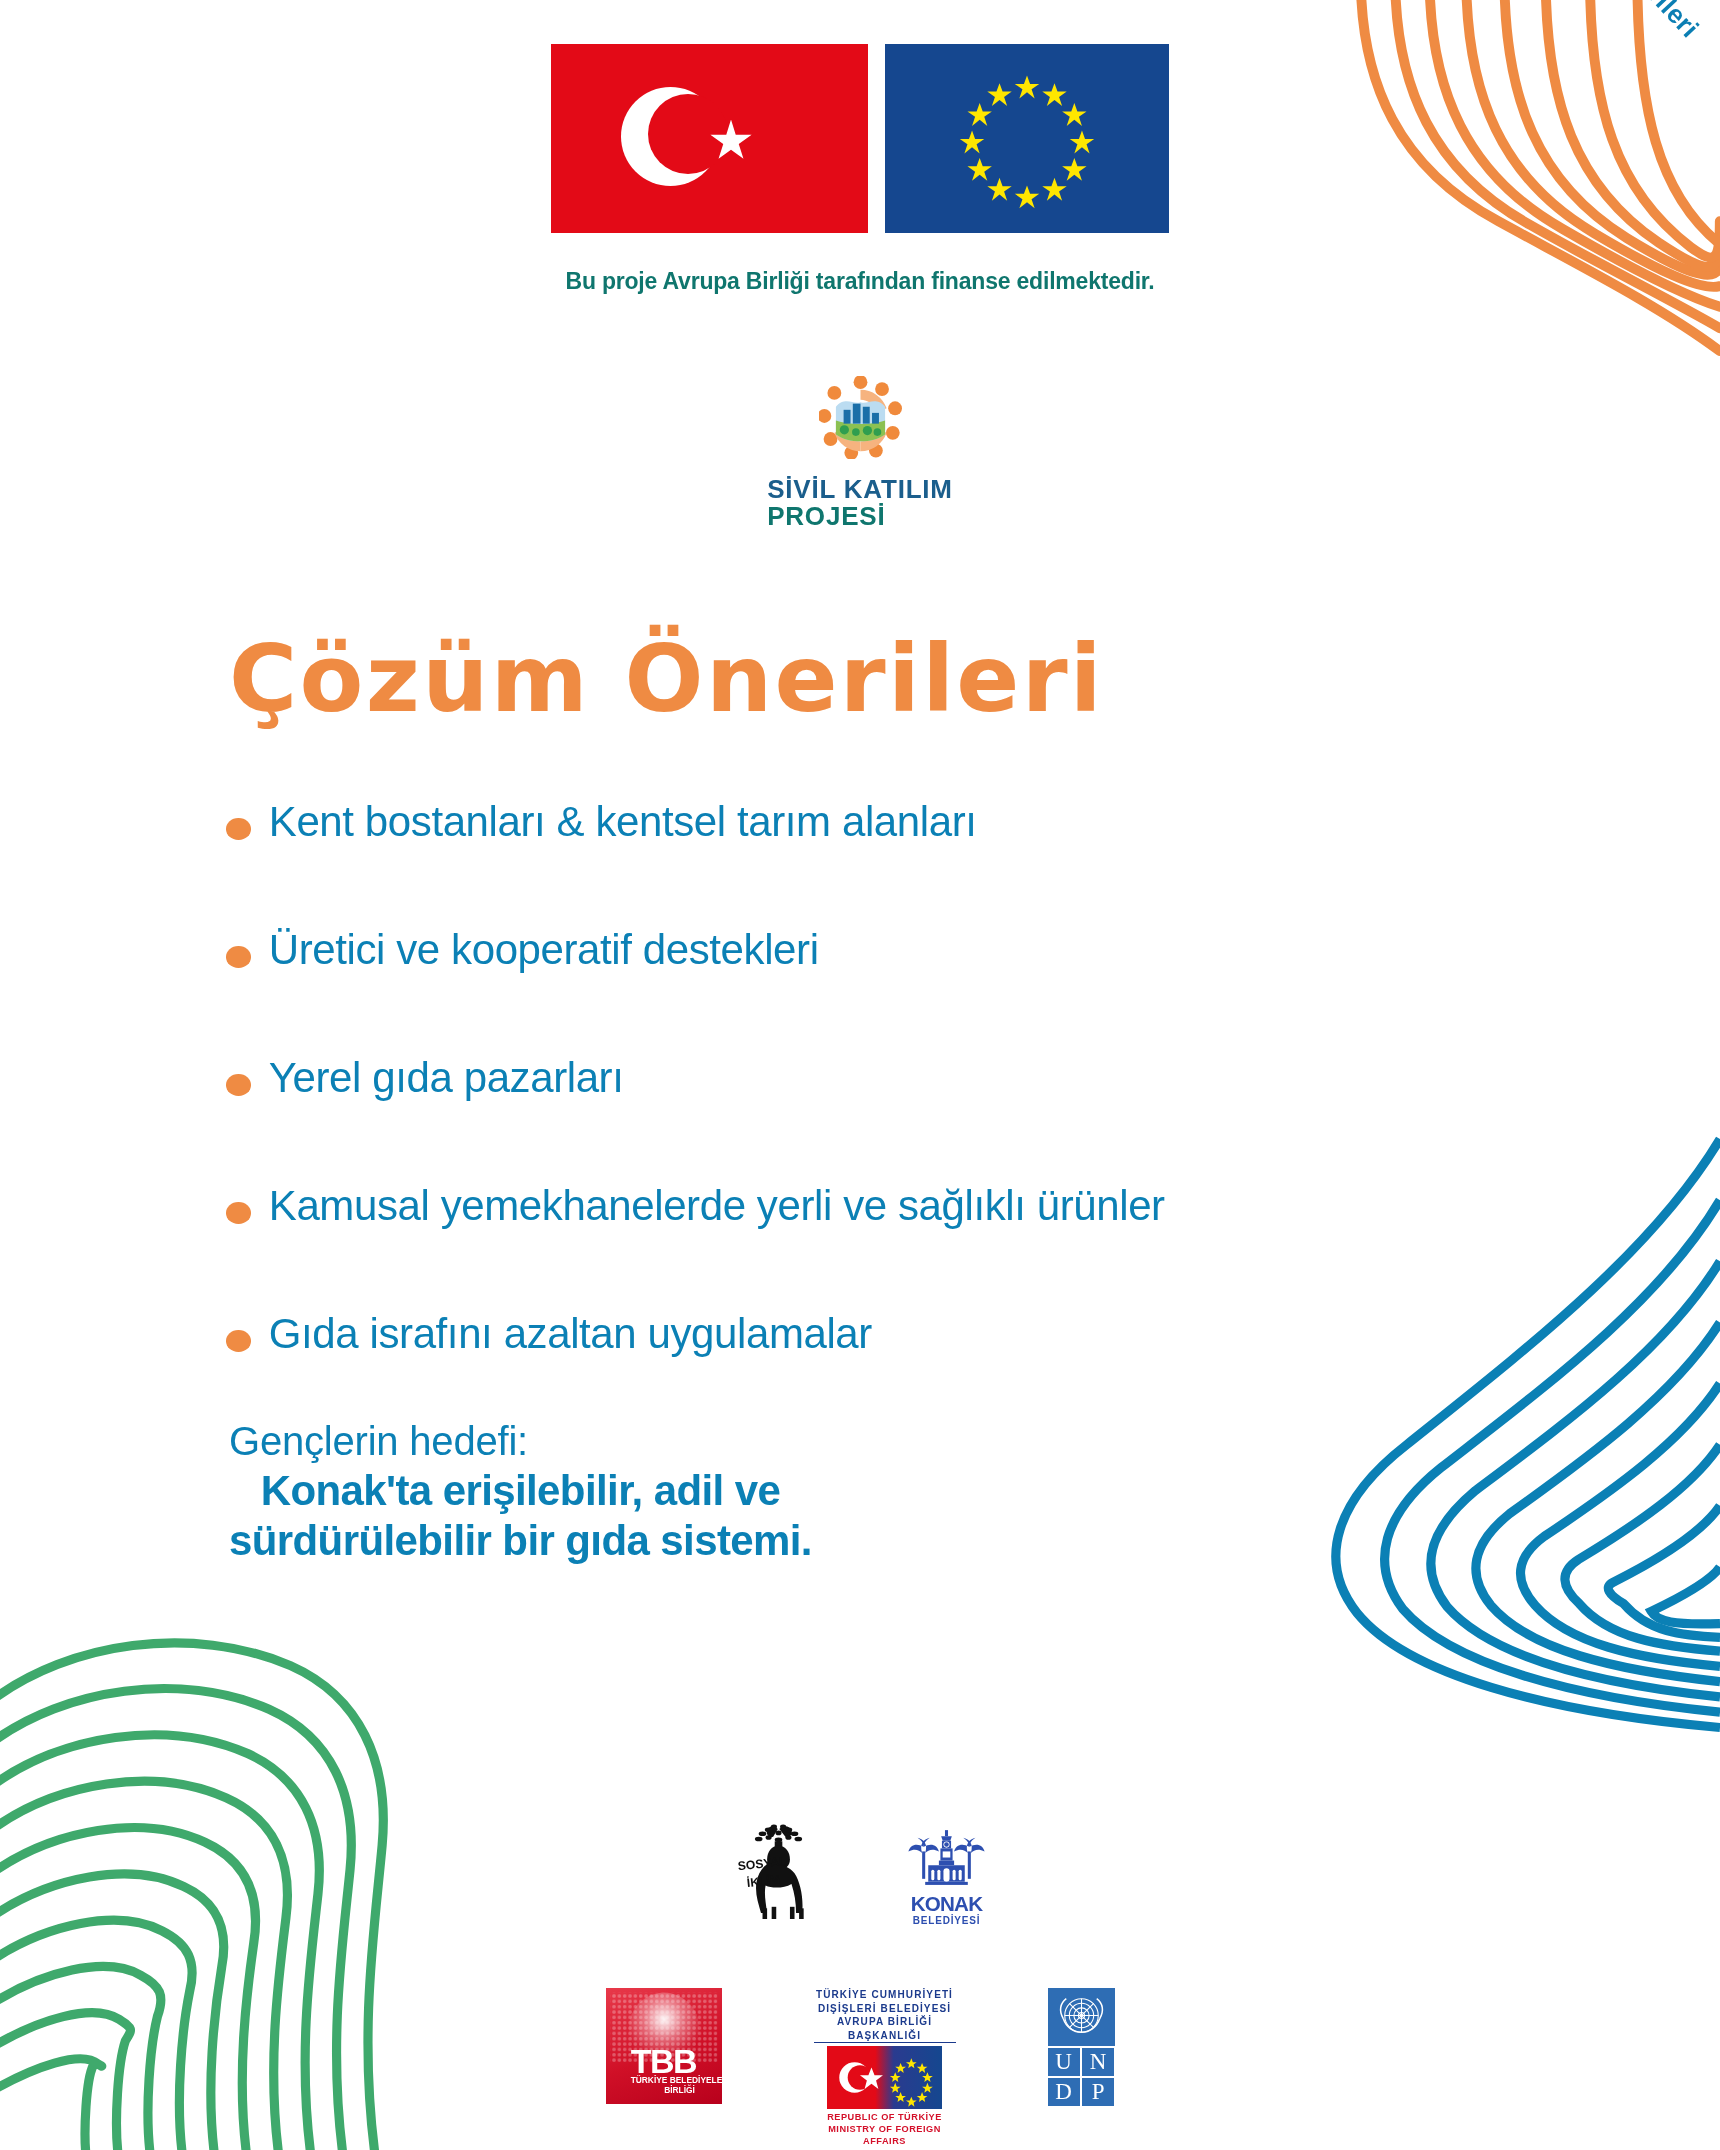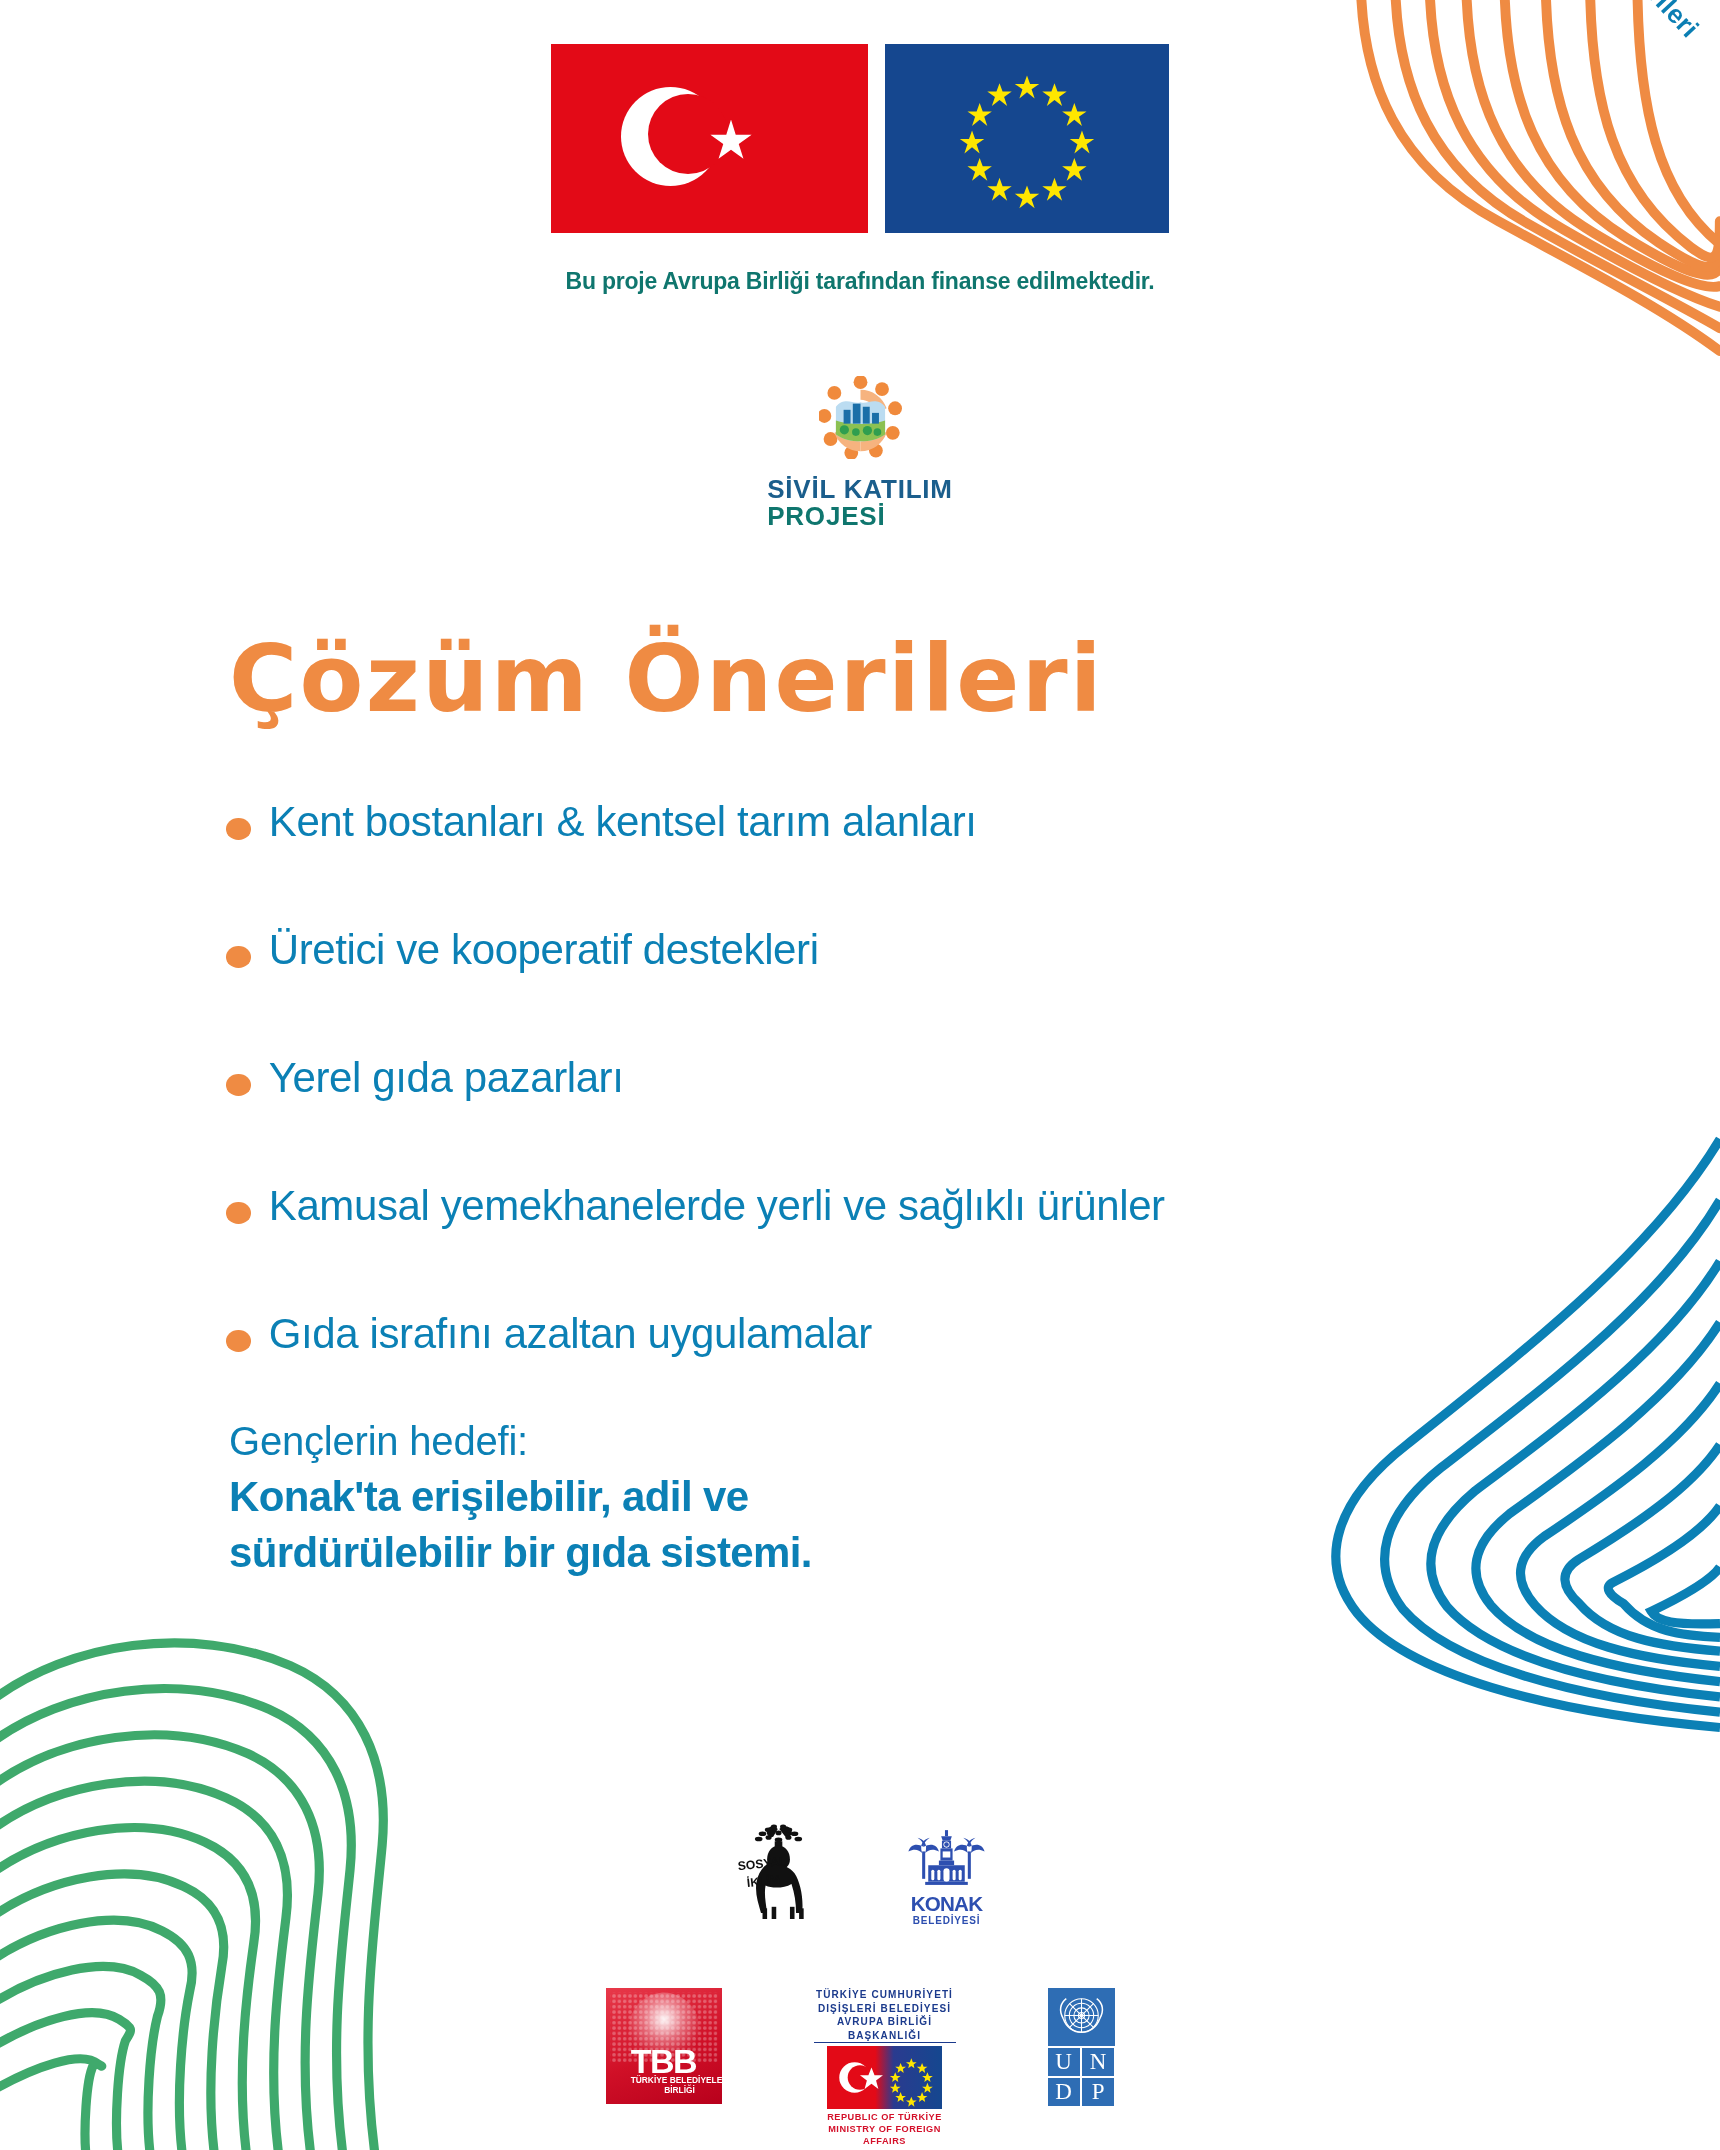--- a/index.html
+++ b/index.html
@@ -83,21 +83,21 @@
     font-size: 42px; color: #0B80B5; line-height: 1.05;
     letter-spacing: -0.4px;
   }
 
   .goal { position: absolute; top: 1418px; left: 229px; }
   .goal-lead {
     font-size: 40px; color: #0B80B5; line-height: 1.18; letter-spacing: -0.2px;
   }
   .goal-bold {
     font-size: 42px; color: #0B80B5; font-weight: 800;
-    line-height: 1.14; letter-spacing: -0.6px; margin-top: 8px;
+    line-height: 1.14; letter-spacing: -0.6px; margin-top: 2px; text-align: center;
   }
 
   
   .partner-row-1 {
     position: absolute; top: 1821px; left: 0; width: 100%;
     display: flex; justify-content: center; align-items: flex-end; gap: 83px;
   }
   .logo-sosyal { width: 90px; height: 96px; position: relative; }
   .logo-konak { width: 83px; height: 98px; position: relative; text-align: center; }
   .konak-word { font-size: 20.6px; font-weight: 800; color: #2D4FB0; letter-spacing: -0.8px; line-height: 1; }

